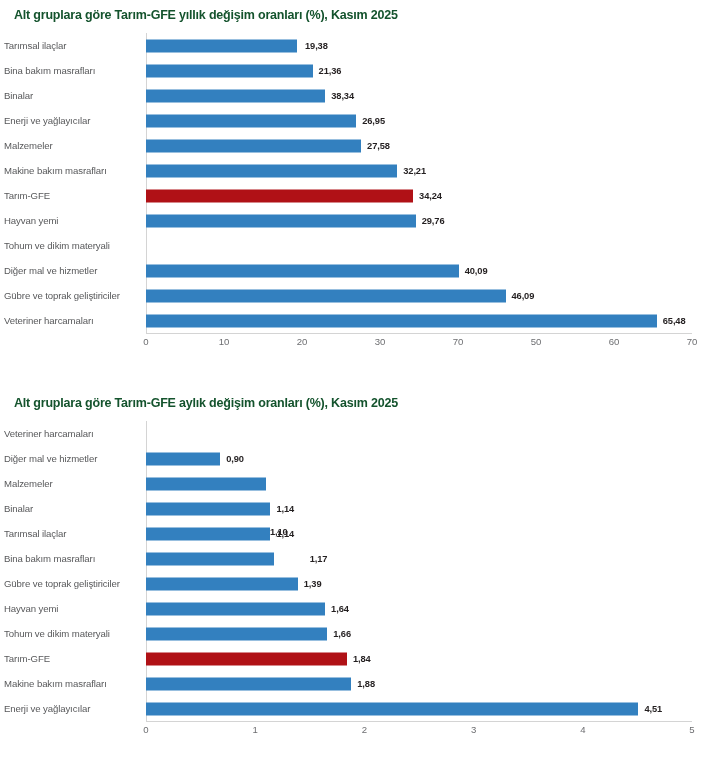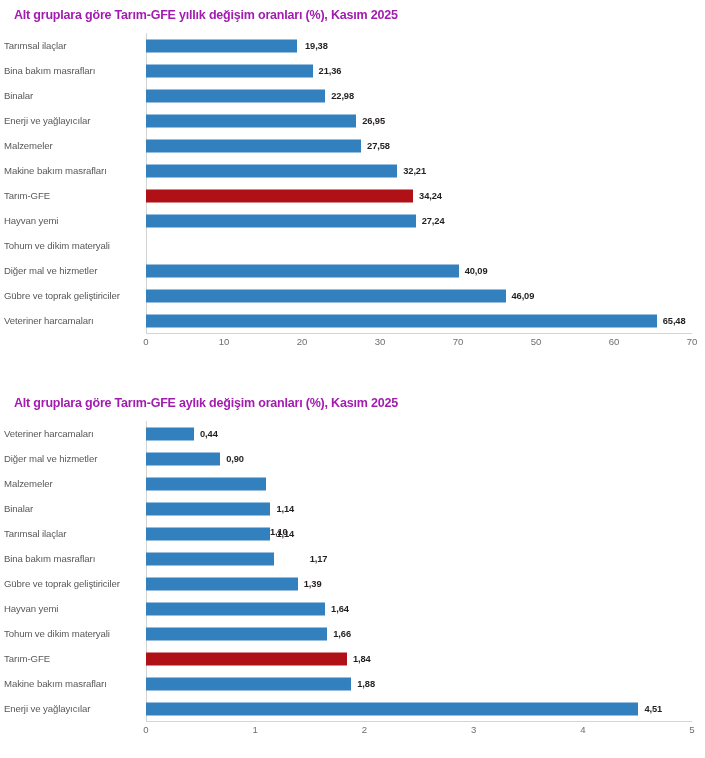--- a/index.html
+++ b/index.html
@@ -29,21 +29,21 @@
   #chart-annual { top: 0; height: 378px; }
   #chart-monthly { top: 388px; height: 370px; }
 
   .chart-title {
     position: absolute;
     left: 14px;
     top: 8px;
     font-size: 12.5px;
     font-weight: bold;
     letter-spacing: -0.2px;
-    color: #a21caf;
+    color: #14532d;
     white-space: nowrap;
   }
 
   .plot {
     position: absolute;
     left: 0;
     right: 0;
   }
   #plot-annual  { top: 33px; height: 300px; }
   #plot-monthly { top: 33px; height: 300px; }
@@ -149,21 +149,21 @@
             <div class="cat-label">Bina bakım masrafları</div>
             <div class="bar-track">
               <div class="bar" style="width: 166.608px;"></div>
               <div class="bar-value" style="left: 172.608px;">21,36</div>
             </div>
           </div>
           <div class="row" style="top: 50px; height: 25px;">
             <div class="cat-label">Binalar</div>
             <div class="bar-track">
               <div class="bar" style="width: 179.244px;"></div>
-              <div class="bar-value" style="left: 185.244px;">22,98</div>
+              <div class="bar-value" style="left: 185.244px;">38,34</div>
             </div>
           </div>
           <div class="row" style="top: 75px; height: 25px;">
             <div class="cat-label">Enerji  ve yağlayıcılar</div>
             <div class="bar-track">
               <div class="bar" style="width: 210.21px;"></div>
               <div class="bar-value" style="left: 216.21px;">26,95</div>
             </div>
           </div>
           <div class="row" style="top: 100px; height: 25px;">
@@ -184,21 +184,21 @@
             <div class="cat-label">Tarım-GFE</div>
             <div class="bar-track">
               <div class="bar highlight" style="width: 267.072px;"></div>
               <div class="bar-value" style="left: 273.072px;">34,24</div>
             </div>
           </div>
           <div class="row" style="top: 175px; height: 25px;">
             <div class="cat-label">Hayvan yemi</div>
             <div class="bar-track">
               <div class="bar" style="width: 269.724px;"></div>
-              <div class="bar-value" style="left: 275.724px;">27,24</div>
+              <div class="bar-value" style="left: 275.724px;">29,76</div>
             </div>
           </div>
           <div class="row" style="top: 200px; height: 25px;">
             <div class="cat-label">Tohum ve dikim materyali</div>
           </div>
           <div class="row" style="top: 225px; height: 25px;">
             <div class="cat-label">Diğer mal ve hizmetler</div>
             <div class="bar-track">
               <div class="bar" style="width: 312.702px;"></div>
               <div class="bar-value" style="left: 318.702px;">40,09</div>
@@ -233,24 +233,20 @@
       </div>
   </section>
 
   <section class="chart-block" id="chart-monthly">
     <div class="chart-title">Alt gruplara göre Tarım-GFE aylık değişim oranları (%), Kasım 2025</div>
     <div class="plot" id="plot-monthly">
       <div class="axis-y"></div>
       <div class="rows" id="rows-monthly">
           <div class="row" style="top: 0px; height: 25px;">
             <div class="cat-label">Veteriner harcamaları</div>
-            <div class="bar-track">
-              <div class="bar" style="width: 48.048px;"></div>
-              <div class="bar-value" style="left: 54.048px;">0,44</div>
-            </div>
           </div>
           <div class="row" style="top: 25px; height: 25px;">
             <div class="cat-label">Diğer mal ve hizmetler</div>
             <div class="bar-track">
               <div class="bar" style="width: 74.256px;"></div>
               <div class="bar-value" style="left: 80.256px;">0,90</div>
             </div>
           </div>
           <div class="row" style="top: 50px; height: 25px;">
             <div class="cat-label">Malzemeler</div>

